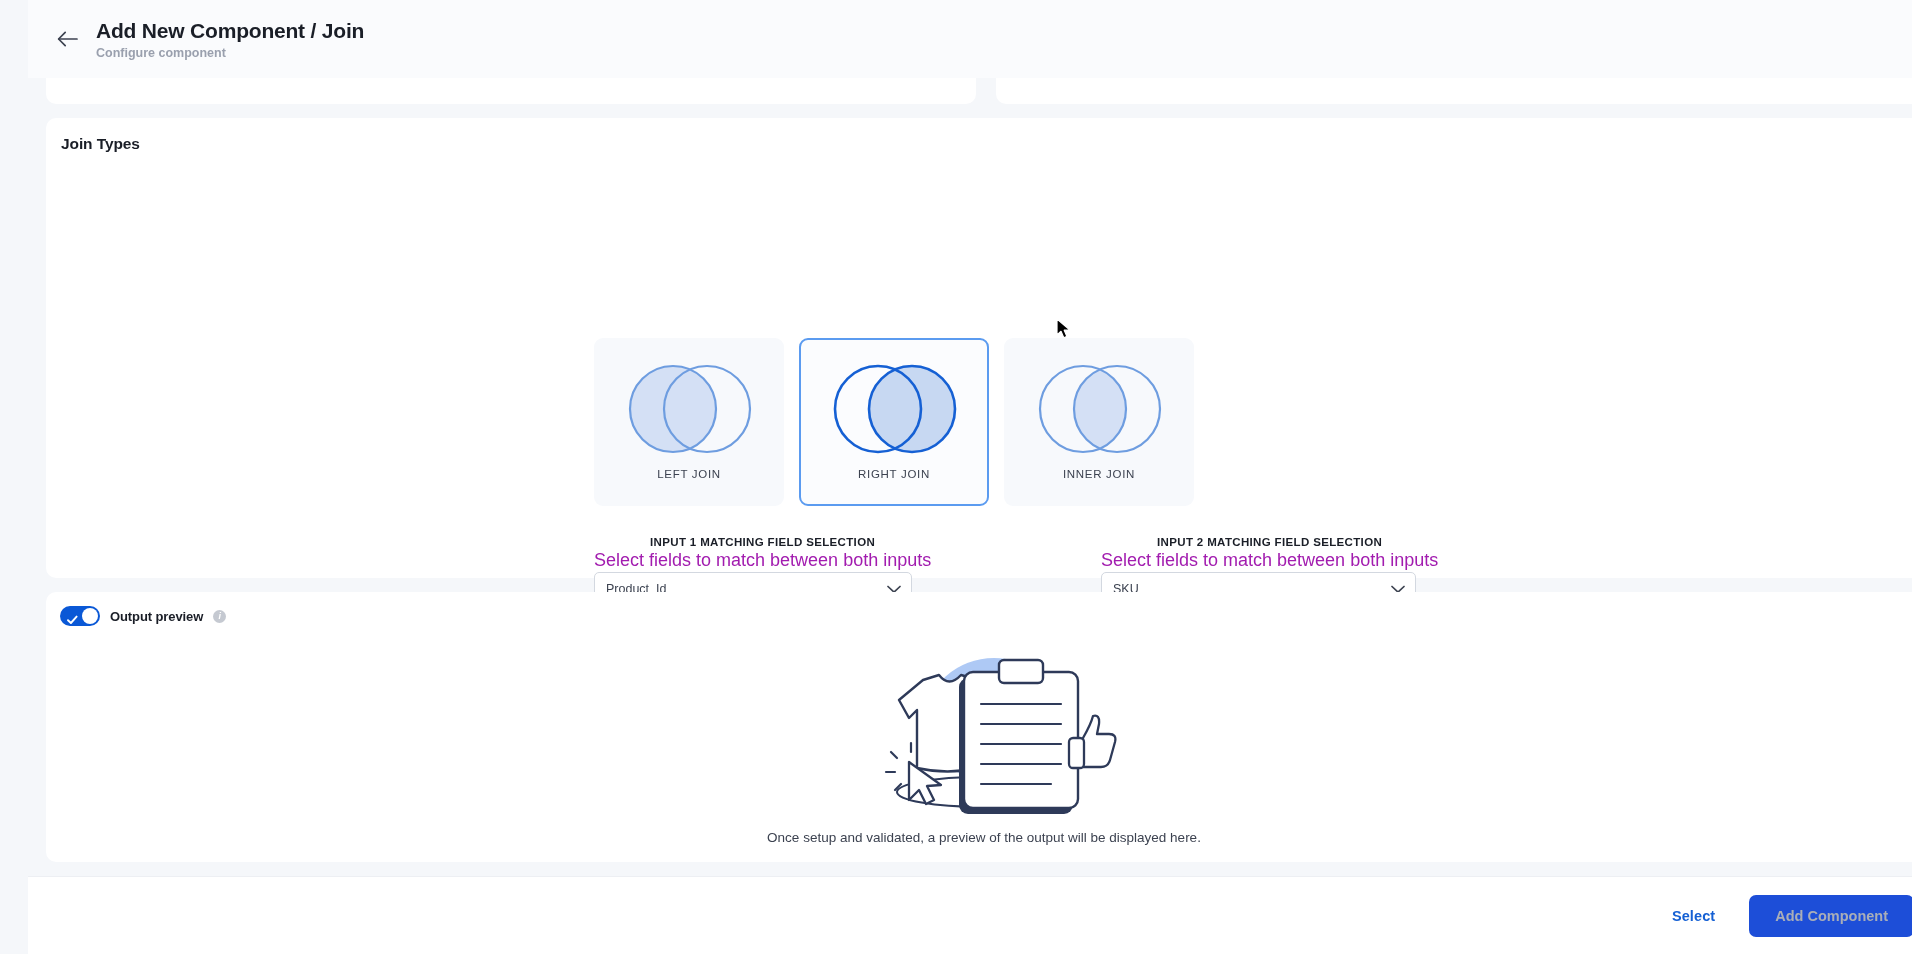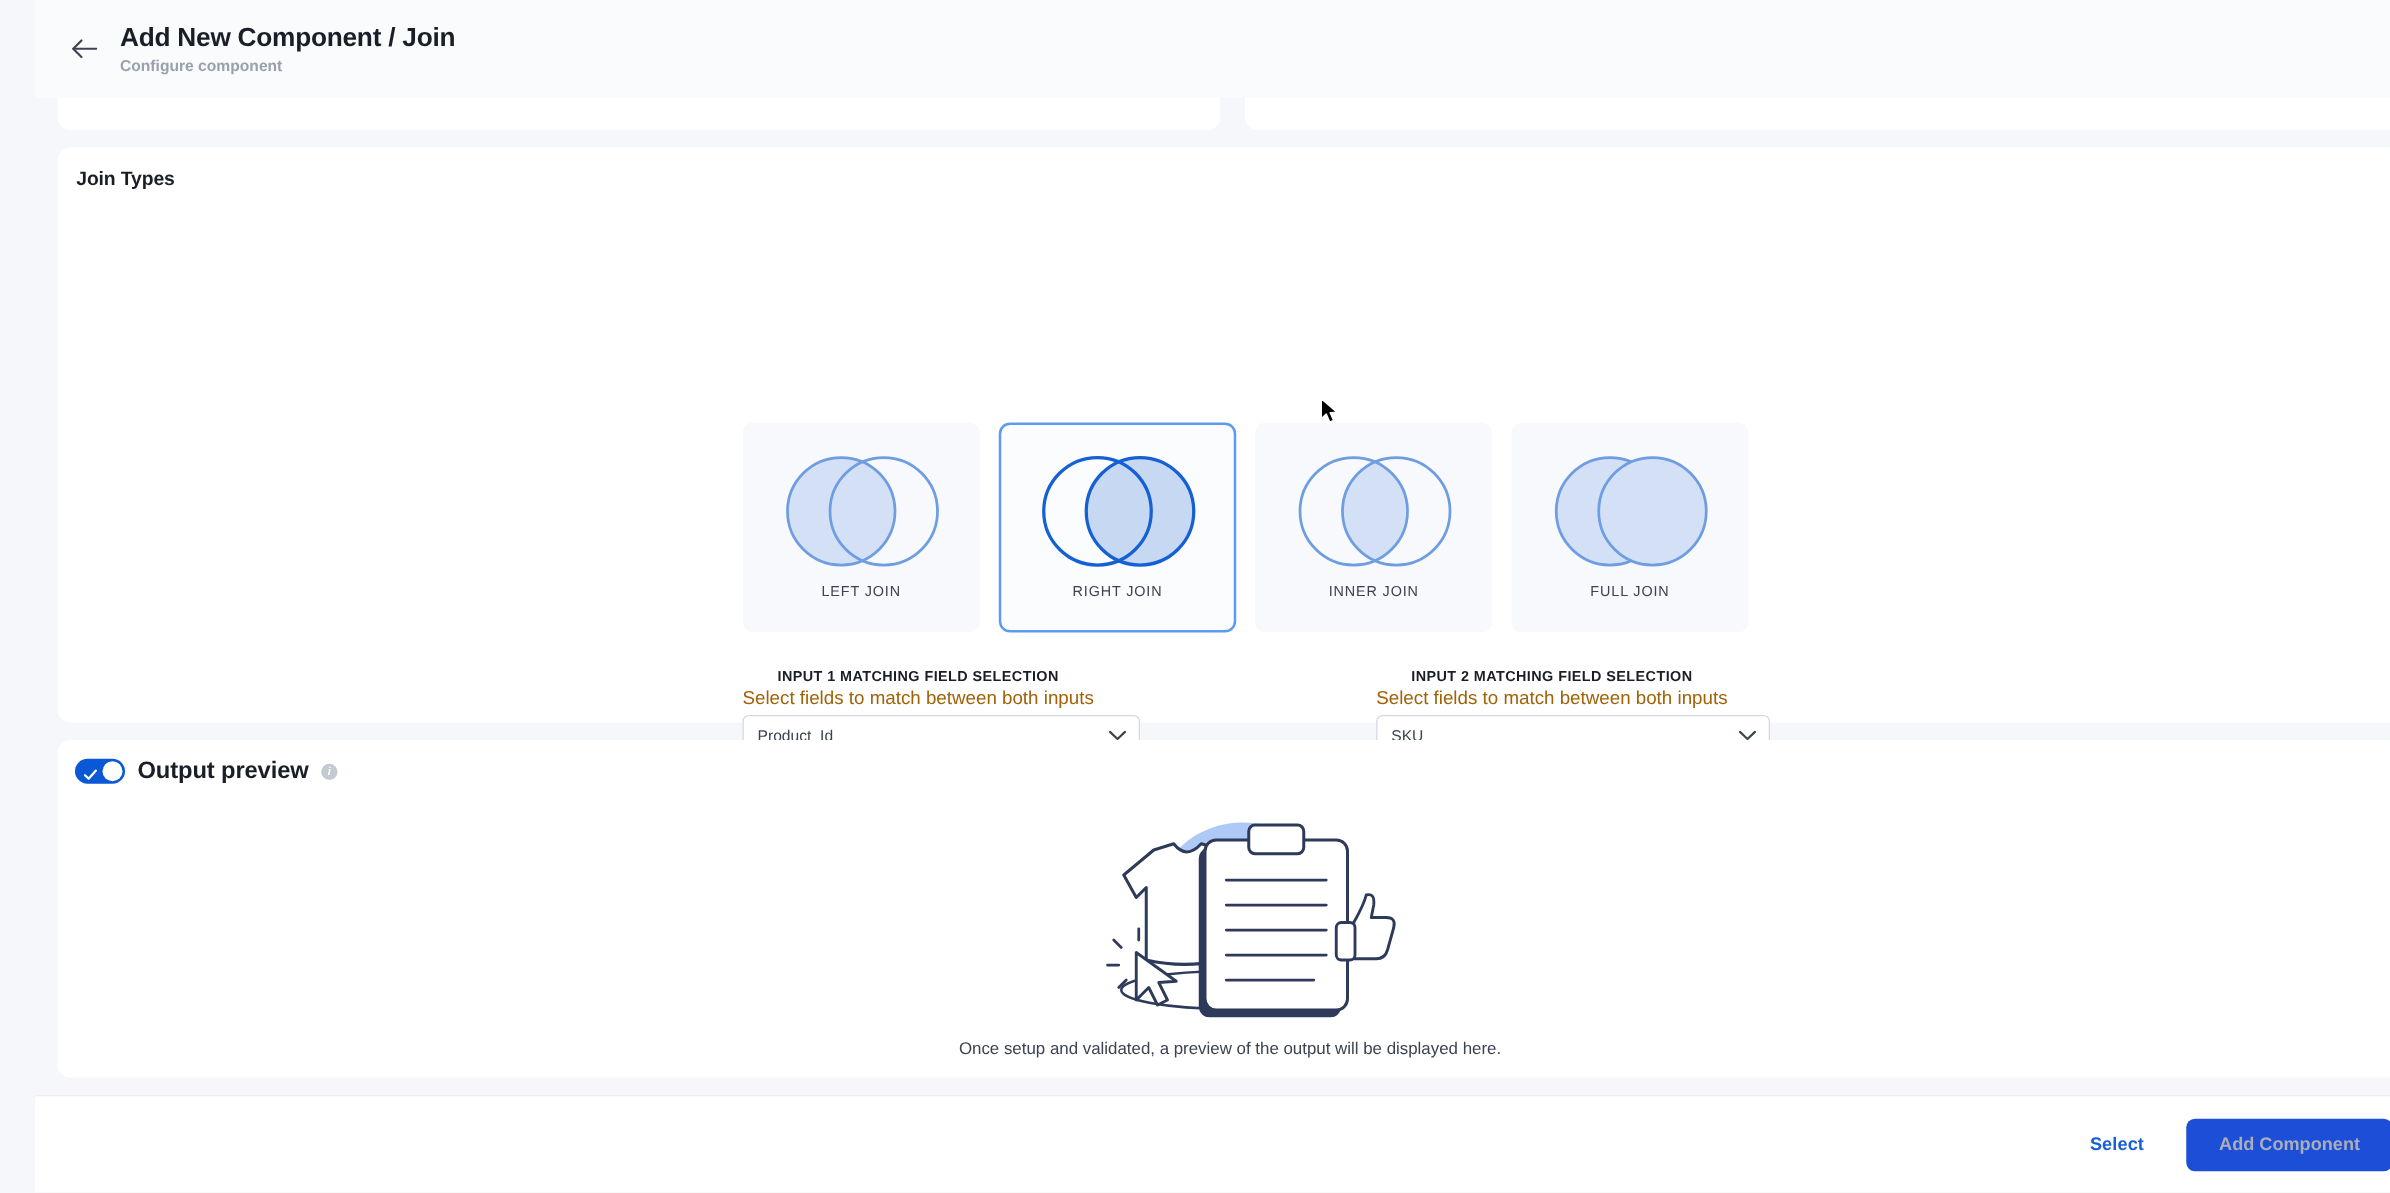--- a/index.html
+++ b/index.html
@@ -85,21 +85,21 @@
     font-size: 11.5px; letter-spacing: 0.7px; color: #3C4250; font-weight: normal;
   }
 
   
   .fm-block { position: absolute; top: 418px; }
   .fm-1 { left: 548px; }
   .fm-2 { left: 1055px; }
   .fm-caption {
     font-size: 11.5px; font-weight: bold; color: #1A1E27; letter-spacing: 0.35px; text-align: center;
   }
-  .fm-hint { font-size: 15px; color: #a16207; margin-top: 2px; }
+  .fm-hint { font-size: 18px; color: #a21caf; margin-top: 2px; }
 
   .select {
     position: absolute; height: 33px;
     background: #FFFFFF;
     border: 1px solid #D3D8E0;
     border-radius: 5px;
     display: flex; align-items: center; justify-content: space-between;
     padding: 0 10px 0 11px;
     cursor: pointer;
   }
@@ -141,21 +141,21 @@
   .toggle {
     width: 40px; height: 20px; border-radius: 10px;
     background: #0A58D6; position: relative; cursor: pointer;
     display: flex; align-items: center;
   }
   .toggle .check { position: absolute; left: 7px; top: 5px; }
   .toggle .knob {
     position: absolute; right: 2px; top: 2px;
     width: 16px; height: 16px; border-radius: 50%; background: #FFFFFF;
   }
-  .toggle-label { font-size: 19px; font-weight: bold; color: #1A1E27; letter-spacing: -0.1px; }
+  .toggle-label { font-size: 13px; font-weight: bold; color: #1A1E27; letter-spacing: -0.1px; }
   .info-icon {
     width: 13px; height: 13px; border-radius: 50%;
     background: #C5C9D1; color: #FFFFFF;
     font-size: 9px; font-weight: bold; font-style: italic;
     display: flex; align-items: center; justify-content: center;
     cursor: pointer; line-height: 1;
   }
 
   .empty-state {
     position: absolute; left: 0; top: 50px; width: 100%;
@@ -248,29 +248,20 @@
                 </clipPath>
             </defs>
             <circle cx="96" cy="52" r="43" fill="#D4E0F5" clip-path="url(#clipInnerA)"></circle>
             <circle cx="62" cy="52" r="43" fill="none" stroke="#6E9DE0" stroke-width="2.2"></circle>
             <circle cx="96" cy="52" r="43" fill="none" stroke="#6E9DE0" stroke-width="2.2"></circle>
           </svg>
         </span>
         <div class="join-label">INNER JOIN</div>
       </div>
 
-      <div class="join-card">
-        <span class="venn">
-          <svg width="157" height="104" viewBox="0 0 157 104">
-            <circle cx="62" cy="52" r="43" fill="#D4E0F5" stroke="#6E9DE0" stroke-width="2.2"></circle>
-            <circle cx="96" cy="52" r="43" fill="#D4E0F5" stroke="#6E9DE0" stroke-width="2.2"></circle>
-          </svg>
-        </span>
-        <div class="join-label">FULL JOIN</div>
-      </div>
 
     </div>
 
     <div class="fm-block fm-1">
       <div class="fm-caption">INPUT 1 MATCHING FIELD SELECTION</div>
       <div class="fm-hint">Select fields to match between both inputs</div>
     </div>
     <div class="fm-block fm-2">
       <div class="fm-caption">INPUT 2 MATCHING FIELD SELECTION</div>
       <div class="fm-hint">Select fields to match between both inputs</div>

